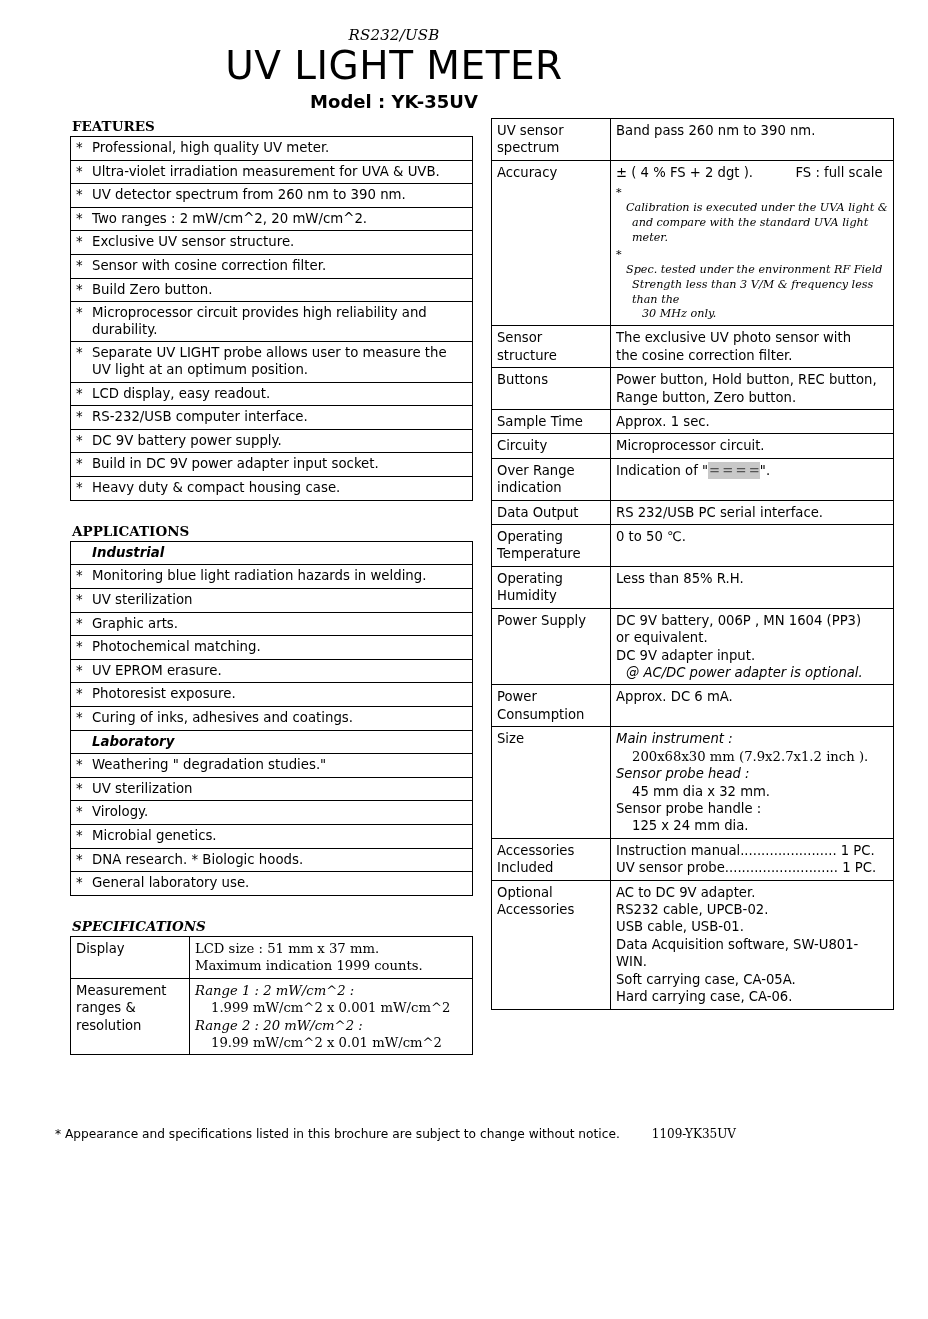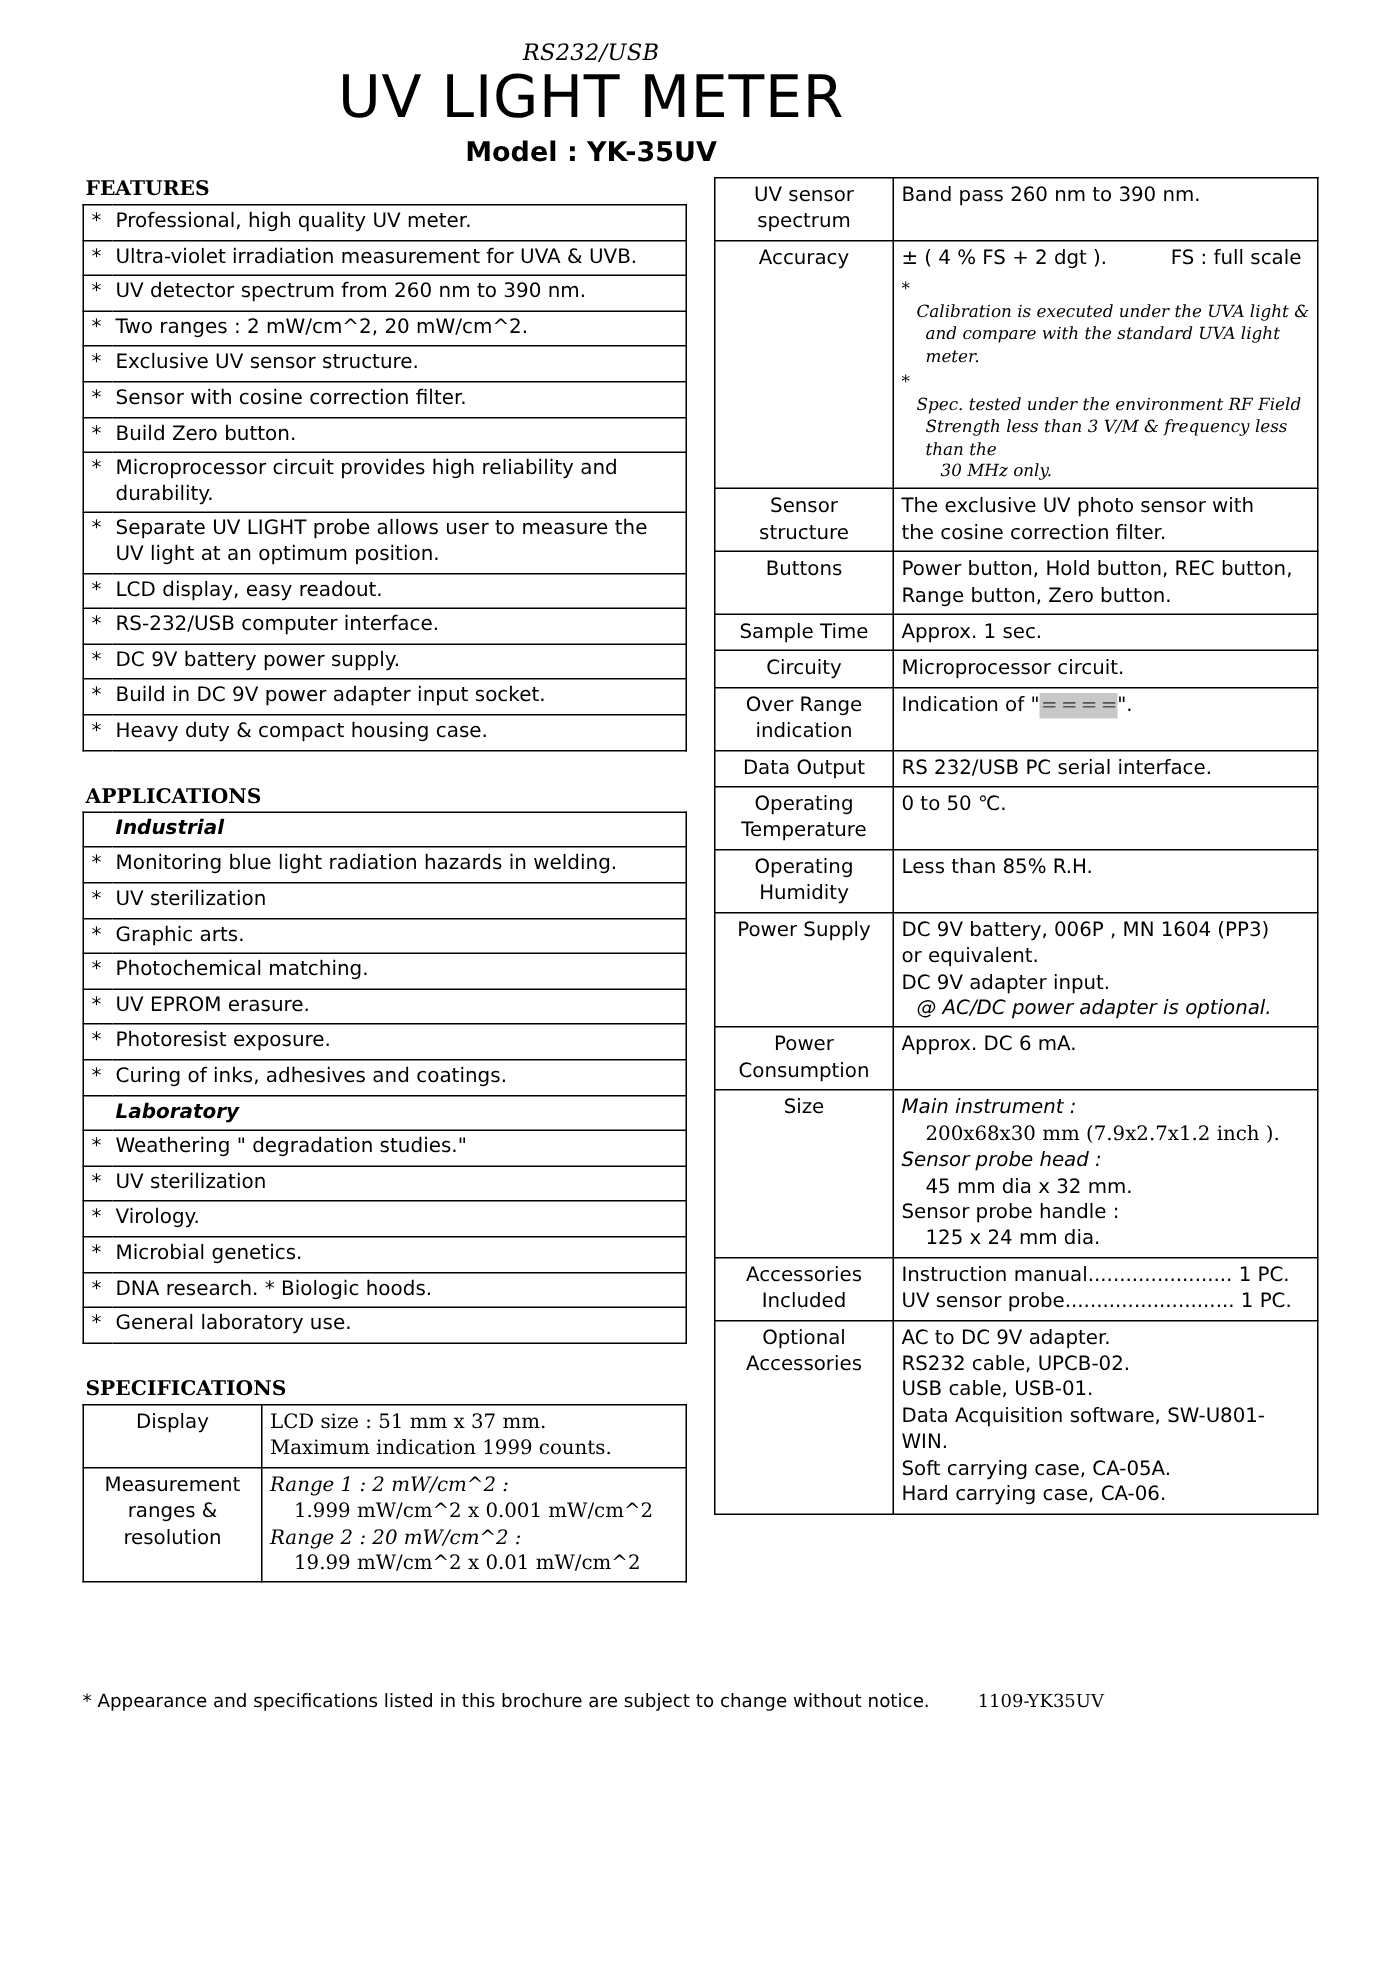--- a/index.html
+++ b/index.html
@@ -47,32 +47,33 @@
     font-size: 18px;
     margin-bottom: 6px;
   }
   
   .cols {
     position: relative;
     display: flex;
     gap: 18px;
     padding: 0 76px 0 55px;
     box-sizing: border-box;
+    margin-left: 15px;
   }
   .col-left { width: 403px; flex: none; }
   .col-right { width: 403px; flex: none; }
 
   .section-title {
     font-family: "DejaVu Serif", serif;
     font-weight: bold;
     font-size: 13.5px;
     margin: 0 0 2px 2px;
   }
   .section-title.app { margin-top: 22px; }
-  .section-title.spec { margin-top: 22px; }
+  .section-title.spec { margin-top: 22px; font-style: italic; }
 
   
   table.feat {
     border-collapse: collapse;
     width: 100%;
     table-layout: fixed;
   }
   table.feat td {
     border: 1px solid #000;
     padding: 3px 4px 3px 5px;
@@ -105,21 +106,21 @@
     table-layout: fixed;
   }
   table.spec td {
     border: 1px solid #000;
     padding: 3px 5px 3px 5px;
     font-size: 13.2px;
     line-height: 1.32;
     vertical-align: top;
     font-family: "DejaVu Sans", sans-serif;
   }
-  table.spec td.k { width: 108px; text-align: center; }
+  table.spec td.k { width: 108px; }
   table.spec.specs-left td.k { width: 108px; }
   .small {
     font-size: 11.2px;
     font-style: italic;
     font-family: "DejaVu Serif", serif;
   }
   .ser { font-family: "DejaVu Serif", serif; }
   .ital { font-style: italic; }
   .indent { display: inline-block; padding-left: 16px; }
   .indent2 { display: inline-block; padding-left: 10px; }

